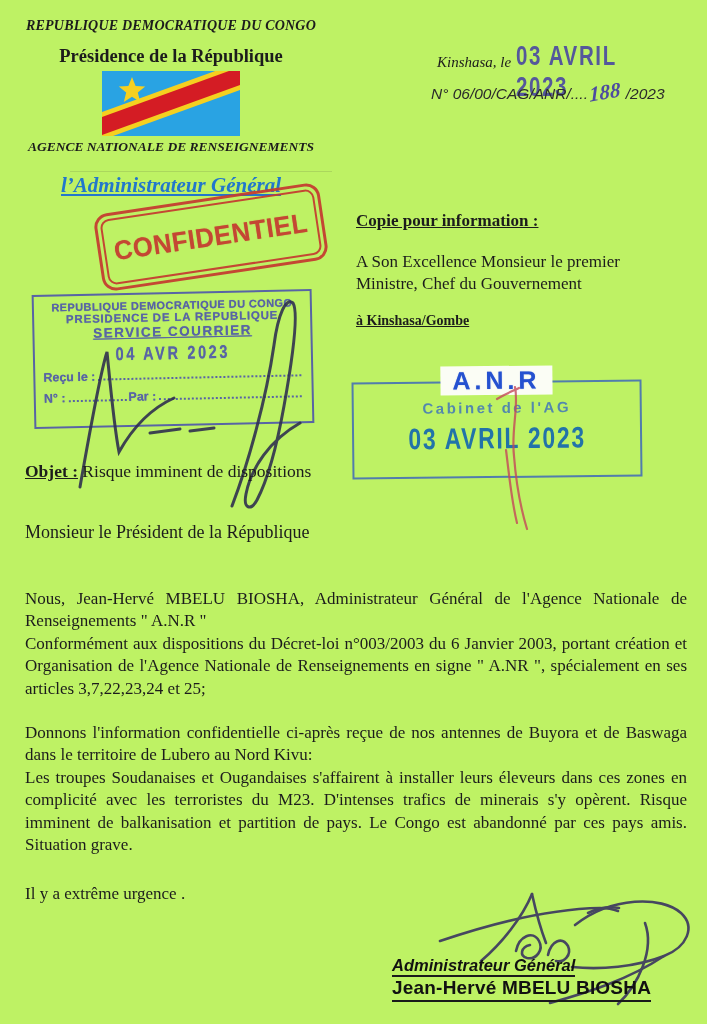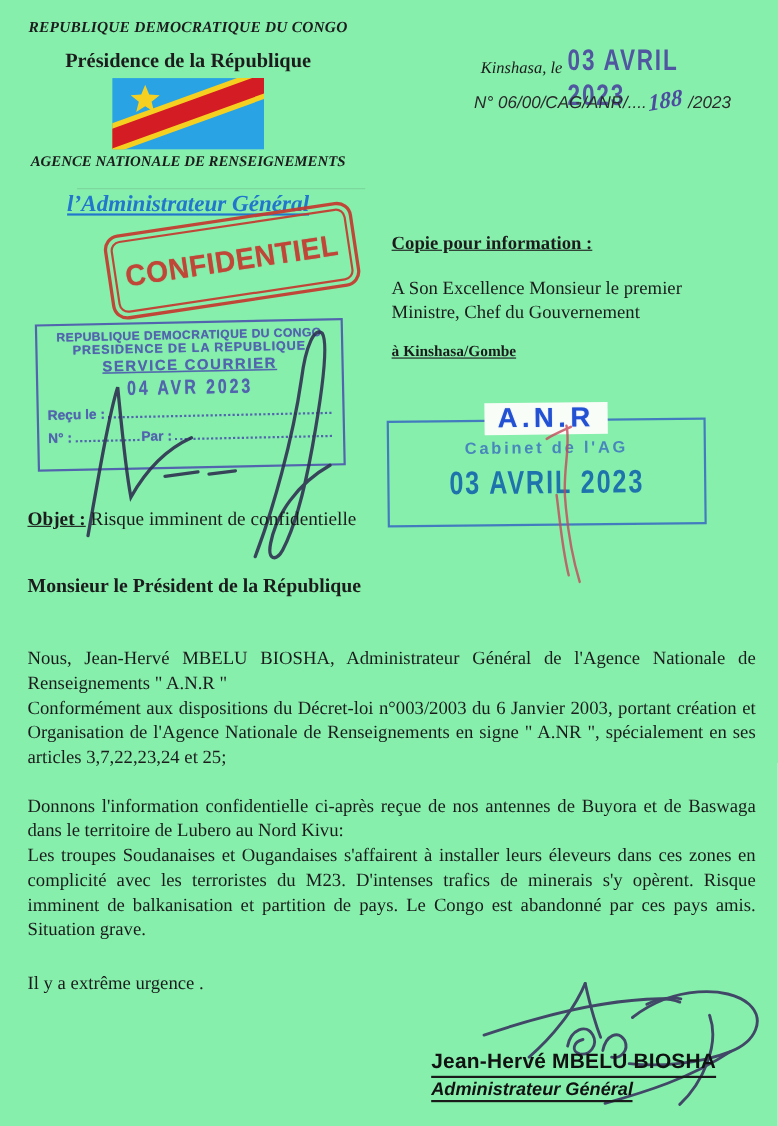--- a/index.html
+++ b/index.html
@@ -1,19 +1,19 @@
 <!DOCTYPE html>
 <html><head>
 <meta charset="utf-8">
 <style>
   * { margin:0; padding:0; box-sizing:border-box; }
   html,body { background:#e8e8e8; }
   .page {
     position:relative; width:707px; height:1024px; margin:0 auto;
-    background:#86efac; overflow:hidden;
+    background:#bef264; overflow:hidden;
     font-family:"Liberation Serif", serif; color:#1c1c1c;
   }
   
   .letterhead { position:absolute; left:26px; top:18px; width:290px; text-align:center; }
   .lh-country { font-size:14px; font-weight:bold; font-style:italic; letter-spacing:.2px; }
   .lh-institution { font-size:18.5px; font-weight:bold; margin-top:12px; }
   .flag { display:block; margin:4px auto 3px auto; width:138px; height:65px; }
   .lh-agency { font-size:13.5px; font-weight:bold; font-style:italic; }
   .lh-office { font-size:21px; font-weight:bold; font-style:italic; color:#2277cc;
                text-decoration:underline; margin-top:18px; }
@@ -78,21 +78,21 @@
     background:#fffefd; padding:0 12px; color:#1d49d6; font-weight:bold;
     font-size:25px; letter-spacing:4px; text-shadow:0 0 1px rgba(29,73,214,.5);
   }
   .anr-sub { margin-top:16px; color:#3a6fc0; font-size:15px; font-weight:bold;
              letter-spacing:2.5px; opacity:.85; }
   .anr-date { margin-top:6px; color:#1a6dad; font-weight:bold; font-size:27px;
               letter-spacing:2px; transform:scale(.85,1.1); transform-origin:center top; }
   
   .subject-line { position:absolute; left:25px; top:461px; font-size:17.5px; }
   .subject-line .lbl { font-weight:bold; text-decoration:underline; }
-  .salutation { position:absolute; left:25px; top:522px; font-size:18px; font-weight:bold; }
+  .salutation { position:absolute; left:25px; top:522px; font-size:18px; font-weight:normal; }
   .body-text { position:absolute; left:25px; top:588px; width:662px;
                font-size:17px; line-height:22.4px; text-align:justify; }
   .body-text .gap { height:22px; }
   .closing { position:absolute; left:25px; top:884px; font-size:17px; }
   
   .sig-block { position:absolute; left:392px; top:955px;
                font-family:"Liberation Sans", sans-serif; color:#111; }
   .sig-name { font-size:19px; font-weight:bold; letter-spacing:.2px;
               border-bottom:2.5px solid #1a1a1a; display:inline-block; padding-bottom:1px; }
   .sig-title { font-size:16.5px; font-weight:bold; font-style:italic;
@@ -173,21 +173,21 @@
 
   <svg class="overlay" style="left:488px; top:380px;" width="62" height="180" viewBox="488 380 62 180">
     <g fill="none" stroke="#c5485a" stroke-width="2.2" stroke-linecap="round" opacity=".8">
       <path d="M 515,387 C 519,406 511,430 514,456 C 516,482 520,506 527,529"></path>
       <path d="M 506,450 C 509,473 511,498 517,523"></path>
       <path d="M 497,399 C 505,394 513,391 519,388"></path>
     </g>
   </svg>
 
   <div class="subject-line">
-    <span class="lbl">Objet :</span><span> Risque imminent de confidentielle</span>
+    <span class="lbl">Objet :</span><span> Risque imminent de dispositions</span>
   </div>
 
   <div class="salutation">Monsieur le Président de la République</div>
 
   <div class="body-text">
     <div>Nous, Jean-Hervé MBELU BIOSHA, Administrateur Général de l'Agence Nationale de Renseignements " A.N.R "</div>
     <div>Conformément aux dispositions du Décret-loi n°003/2003 du 6 Janvier 2003, portant création et Organisation de l'Agence Nationale de Renseignements en signe " A.NR ", spécialement en ses articles 3,7,22,23,24 et 25;</div>
     <div class="gap"></div>
     <div>Donnons l'information confidentielle ci-après reçue de nos antennes de Buyora et de Baswaga dans le territoire de Lubero au Nord Kivu:</div>
     <div>Les troupes Soudanaises  et Ougandaises s'affairent à installer leurs éleveurs dans ces zones en complicité avec les terroristes du M23. D'intenses trafics de minerais s'y opèrent. Risque imminent de balkanisation et partition de pays. Le Congo est abandonné par ces pays amis. Situation grave.</div>
@@ -203,17 +203,17 @@
       <path d="M 532,894 C 536,912 541,930 546,943"></path>
       <path d="M 516,951 C 519,936 533,930 539,941 C 544,950 536,960 527,958 C 519,956 521,947 530,945"></path>
       <path d="M 548,955 C 551,941 562,936 568,946 C 572,955 564,963 556,961"></path>
       <path d="M 575,925 C 612,896 662,896 681,913 C 696,927 687,947 664,956 C 636,967 600,970 572,967"></path>
       <path d="M 645,923 C 655,950 638,985 618,1004"></path>
       <path d="M 664,956 C 628,980 586,993 550,1003"></path>
     </g>
   </svg>
 
   <div class="sig-block">
+    <div><span class="sig-title">Administrateur Général</span></div>
     <div><span class="sig-name">Jean-Hervé MBELU BIOSHA</span></div>
-    <div><span class="sig-title">Administrateur Général</span></div>
   </div>
 
 </div>
 
 </body></html>

